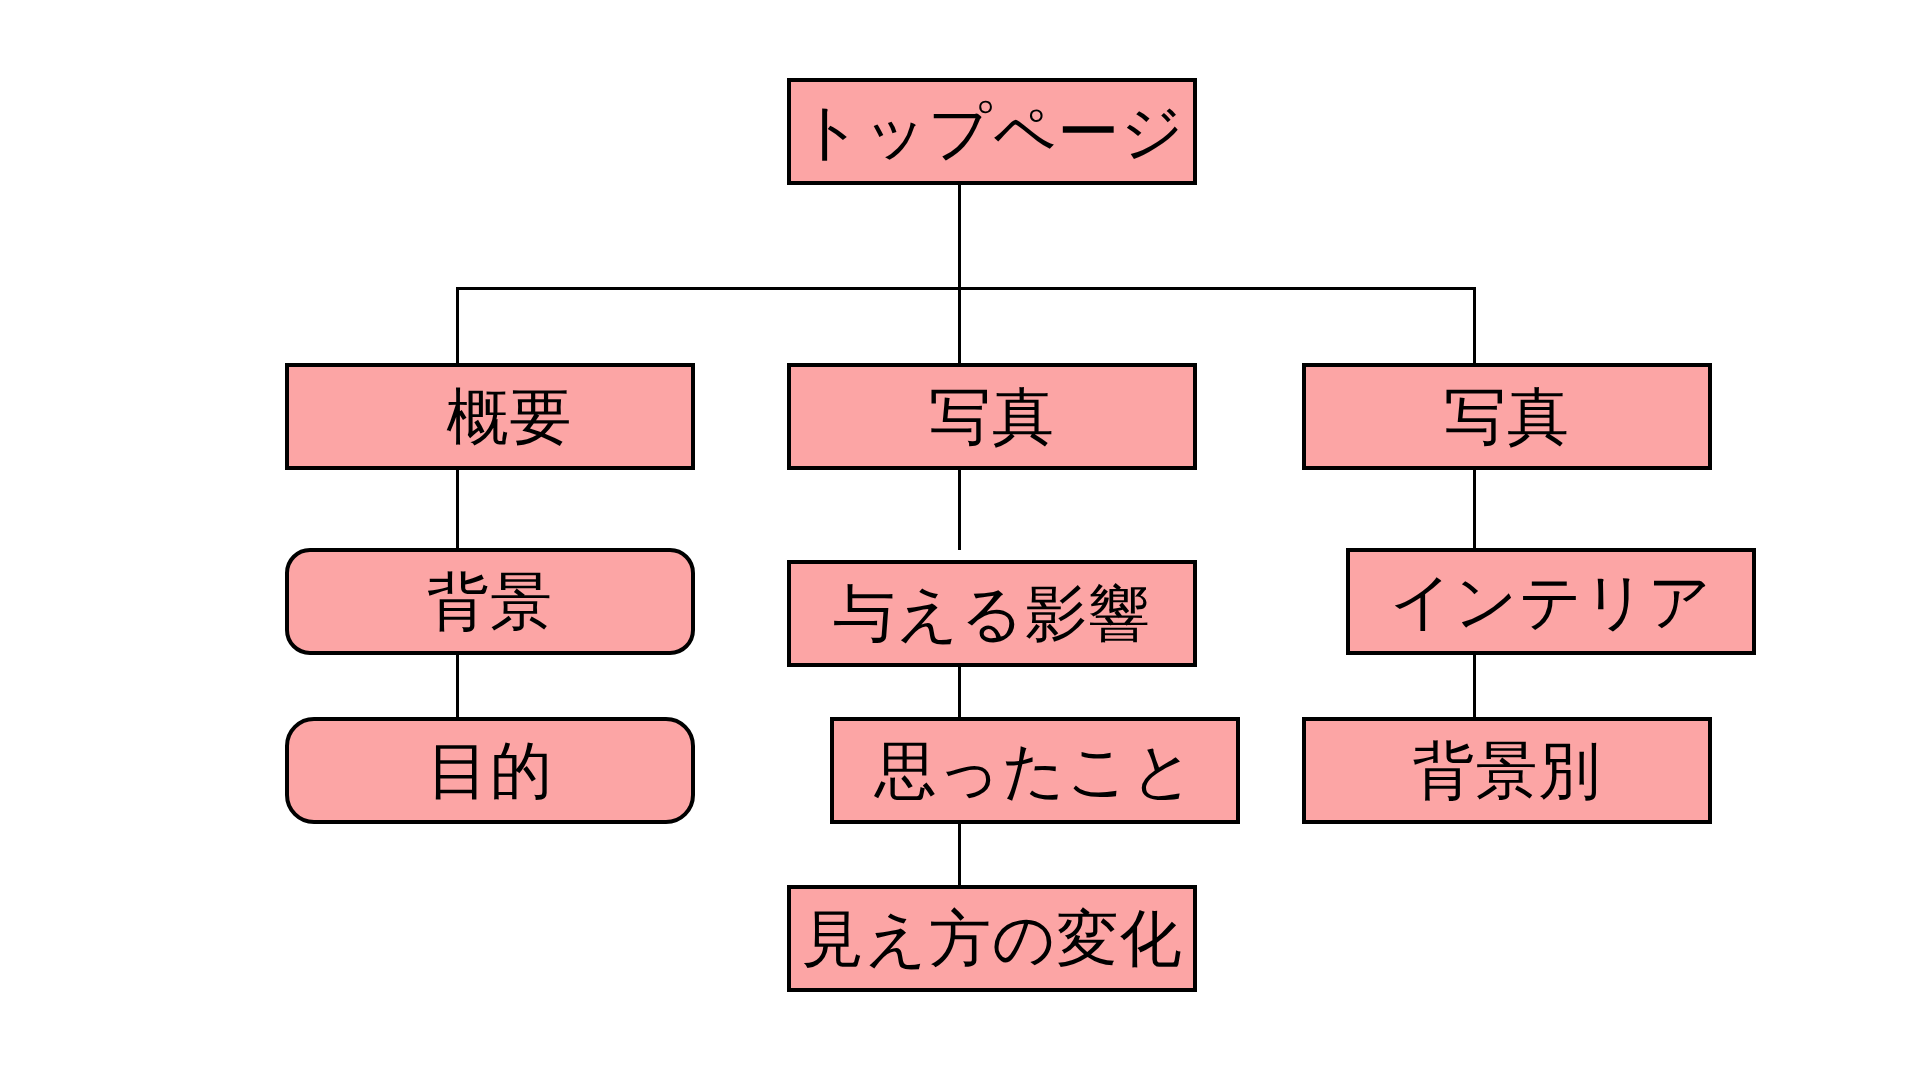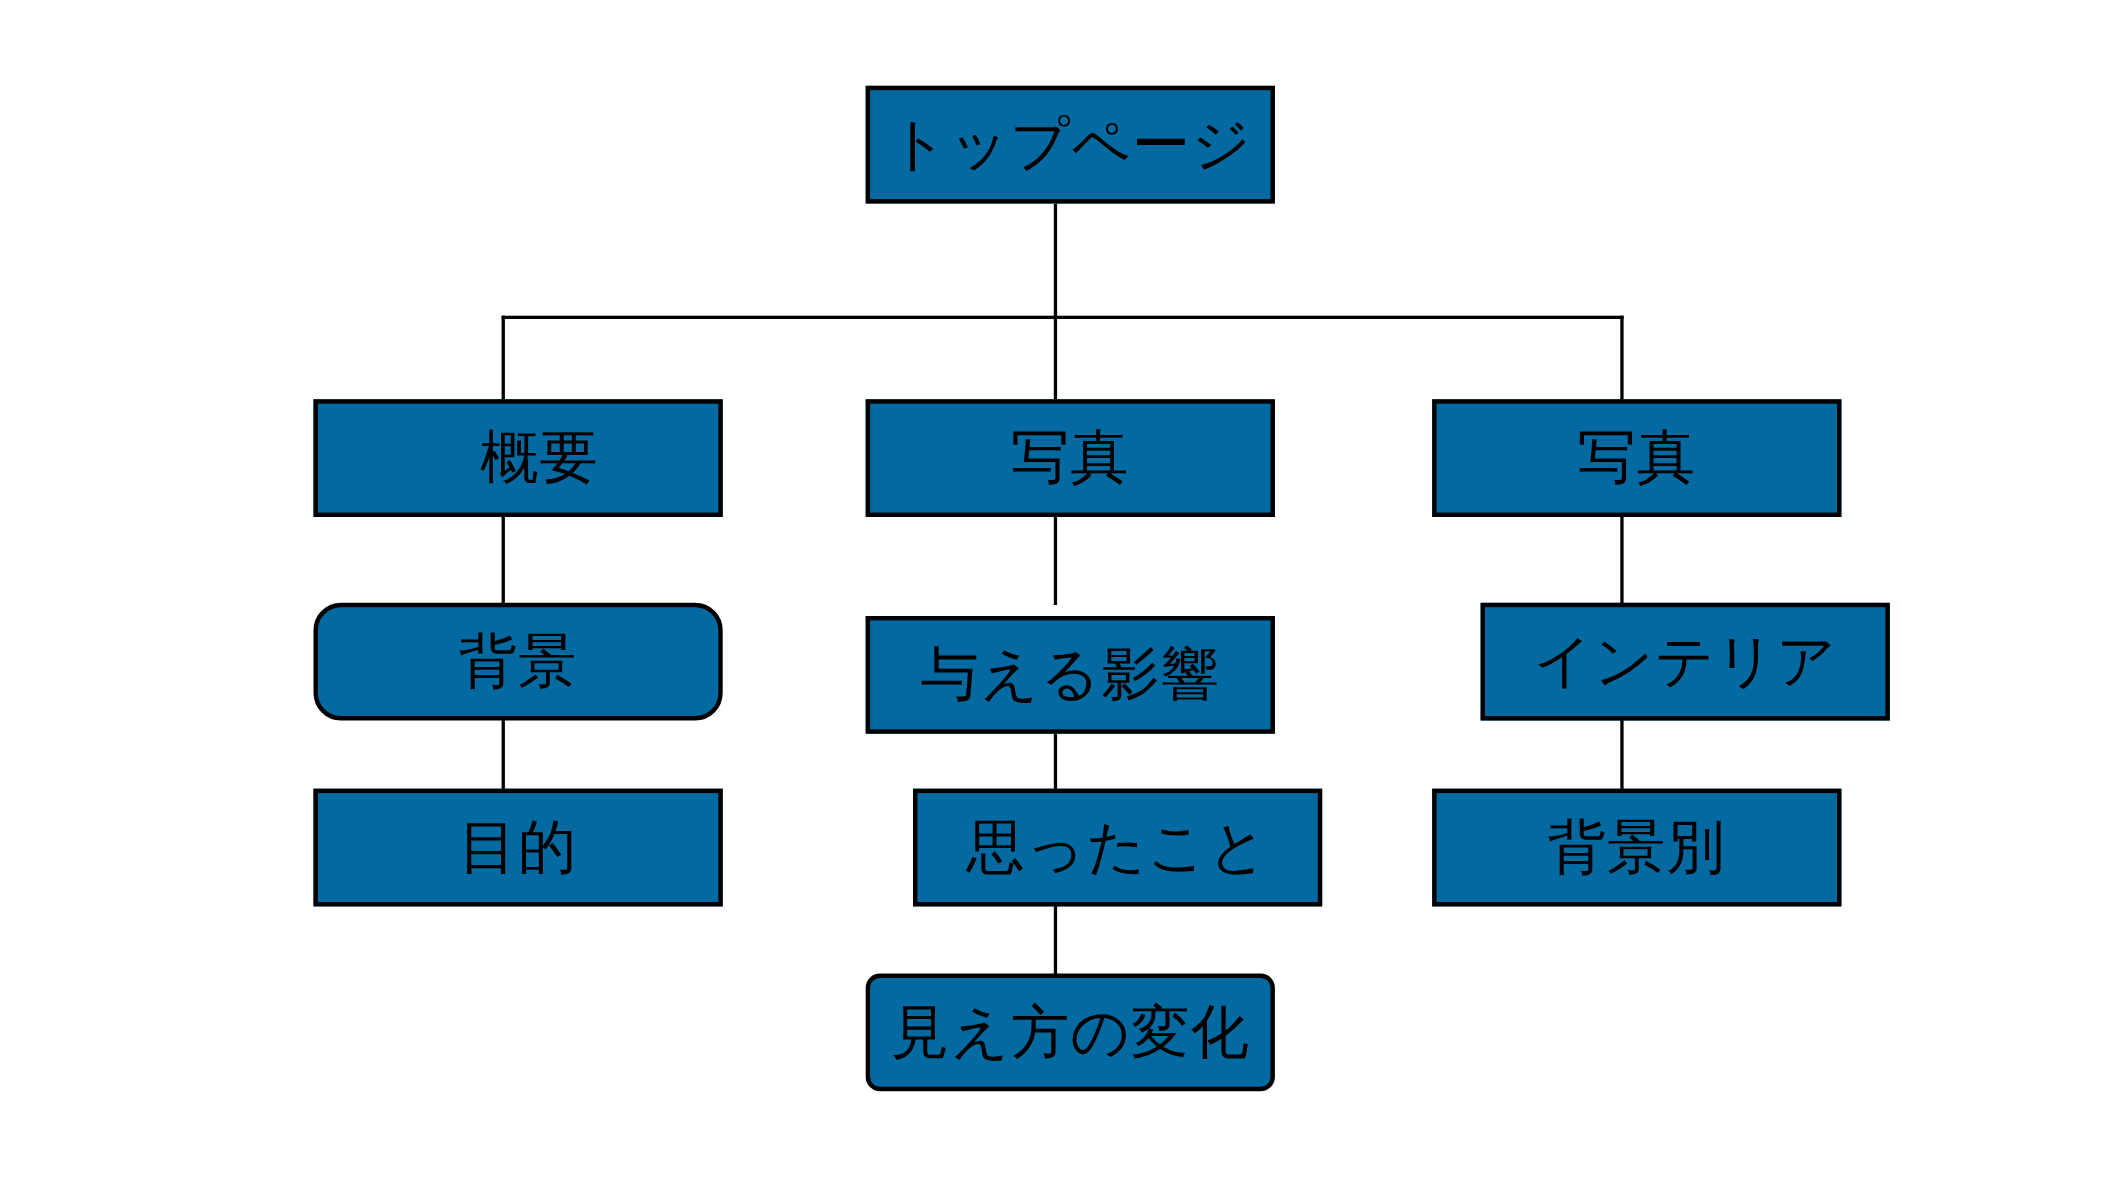--- a/index.html
+++ b/index.html
@@ -10,49 +10,49 @@
   .canvas {
     position: relative;
     width: 1920px;
     height: 1080px;
     background: #ffffff;
     font-family: "Liberation Sans", sans-serif;
     overflow: hidden;
   }
   .node {
     position: absolute;
-    width: 372px;
+    width: 410px;
     height: 107px;
     box-sizing: border-box;
     border: 4px solid #000000;
-    background: #0369a1;
+    background: #fca5a5;
     display: flex;
     align-items: center;
     justify-content: center;
-    font-size: 53px;
+    font-size: 62px;
     color: #000000;
     letter-spacing: 1px;
     white-space: nowrap;
   }
   .line {
     position: absolute;
     background: #000000;
   }
   
   .n-root { left: 787px;  top: 78px;  }
   .n-c1r2 { left: 285px;  top: 363px; padding-left: 39px; }
   .n-c2r2 { left: 787px;  top: 363px; }
   .n-c3r2 { left: 1302px; top: 363px; }
   .n-c1r3 { left: 285px;  top: 548px; border-radius: 25px; }
   .n-c2r3 { left: 787px;  top: 548px; margin-top: 12px; }
   .n-c3r3 { left: 1346px; top: 548px; font-family: Liberation Serif, serif; }
-  .n-c1r4 { left: 285px;  top: 717px; }
+  .n-c1r4 { left: 285px;  top: 717px; border-radius: 29px; }
   .n-c2r4 { left: 830px;  top: 717px; }
   .n-c3r4 { left: 1302px; top: 717px; }
-  .n-c2r5 { left: 787px;  top: 885px; border-radius: 13px; }
+  .n-c2r5 { left: 787px;  top: 885px; }
   
   .l-root-v   { left: 958px;  top: 185px; width: 3px;    height: 180px; }
   .l-branch-h { left: 456px;  top: 287px; width: 1020px; height: 3px;   }
   .l-c1-drop  { left: 456px;  top: 287px; width: 3px;    height: 79px;  }
   .l-c3-drop  { left: 1473px; top: 287px; width: 3px;    height: 79px;  }
   .l-c1-a     { left: 456px;  top: 468px; width: 3px;    height: 82px;  }
   .l-c1-b     { left: 456px;  top: 653px; width: 3px;    height: 66px;  }
   .l-c2-a     { left: 958px;  top: 468px; width: 3px;    height: 82px;  }
   .l-c2-b     { left: 958px;  top: 653px; width: 3px;    height: 66px;  }
   .l-c2-c     { left: 958px;  top: 822px; width: 3px;    height: 65px;  }

